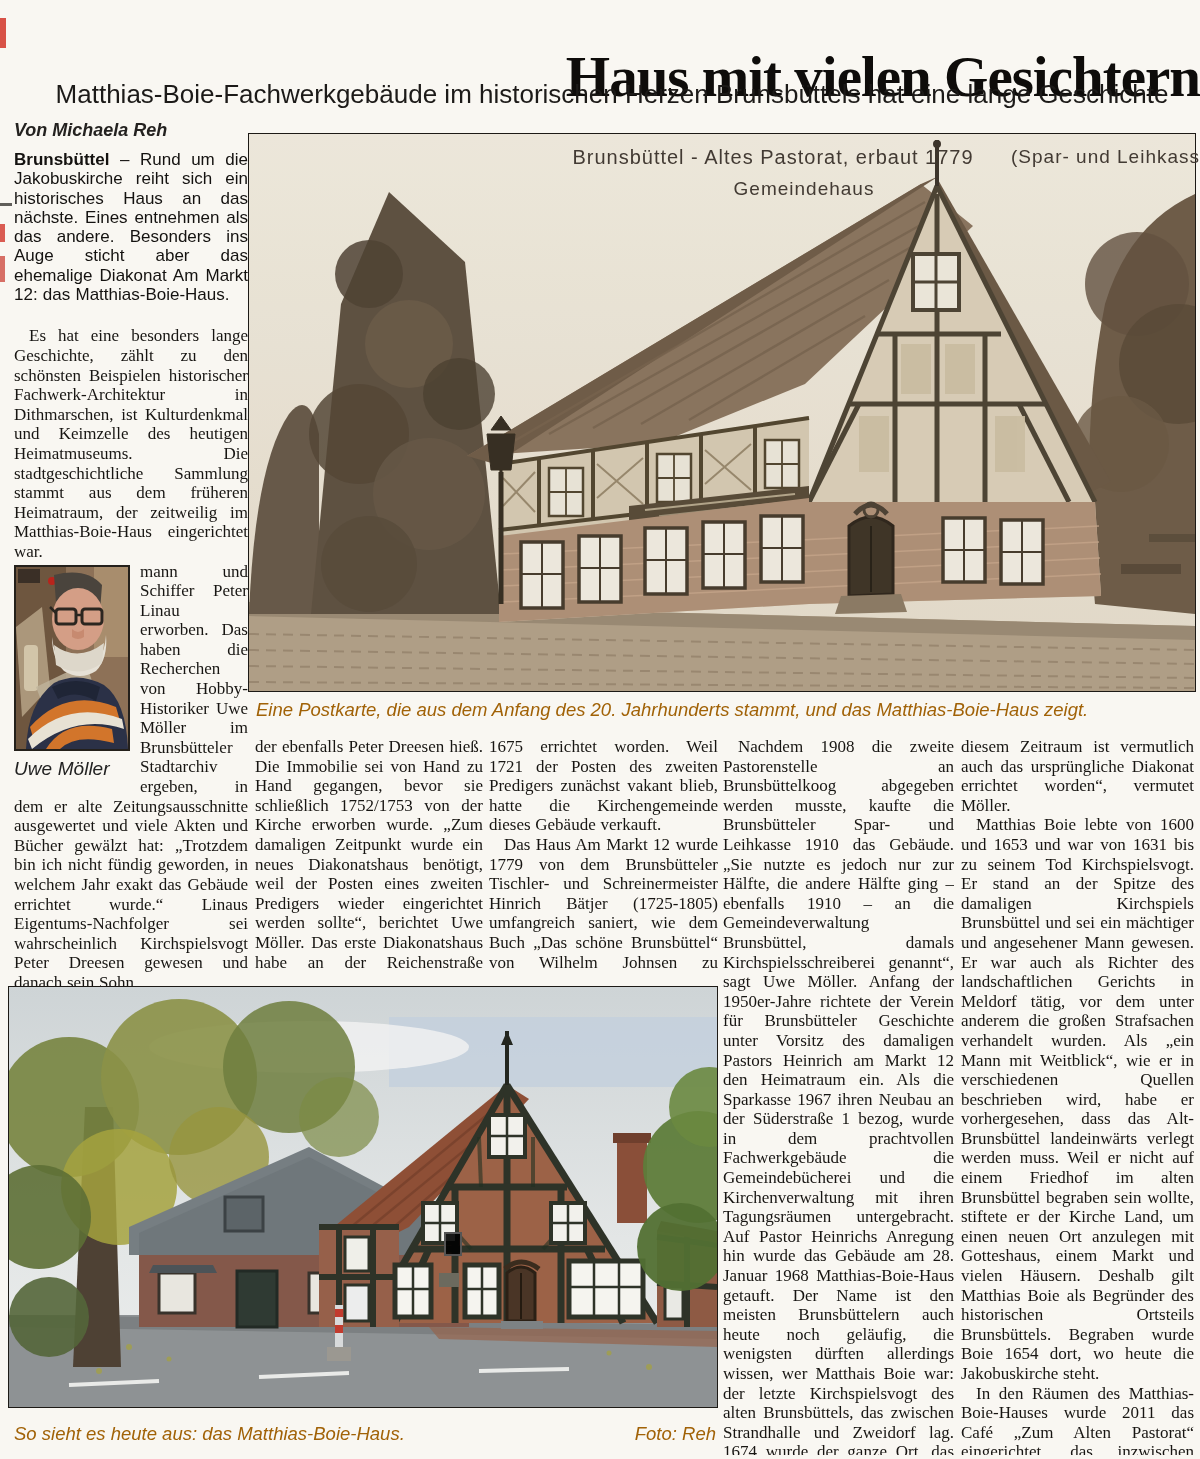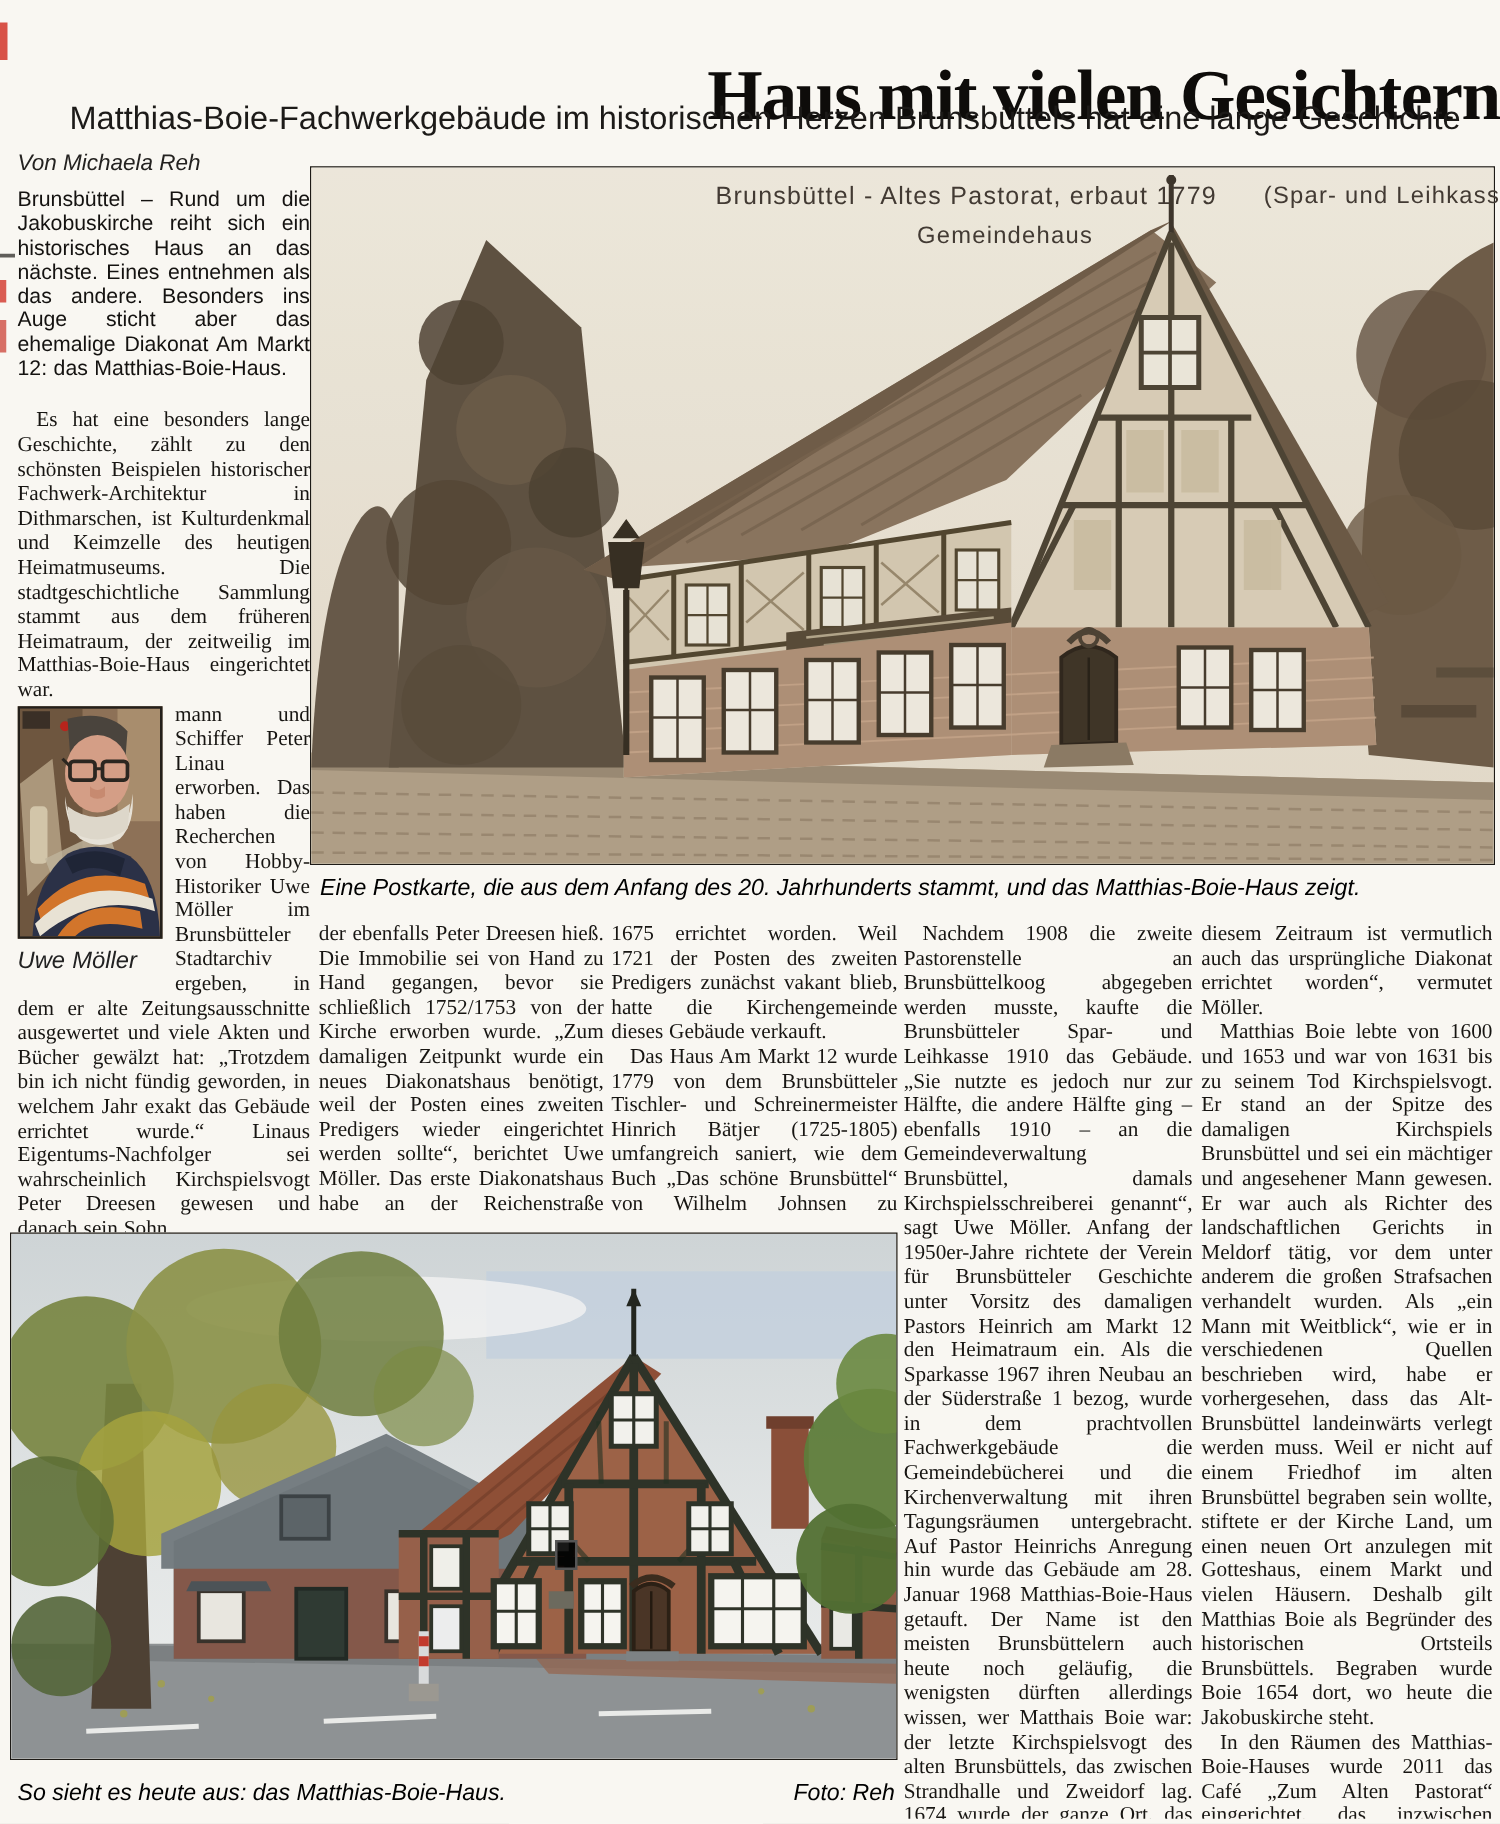--- a/index.html
+++ b/index.html
@@ -13,35 +13,35 @@
     position:absolute; top:6px; left:0; width:1200px; text-align:right;
     font-family:"Liberation Serif", serif; font-weight:700; font-size:57px;
     letter-spacing:-1px; color:#0e0c0a;
   }
   .subtitle{
     position:absolute; top:79px; left:0; width:1200px; text-align:center;
     font-family:"Liberation Sans", sans-serif; font-size:26px; color:#1c1a18;padding-left:12px;
   }
   .byline{
     position:absolute; top:120px; left:14px;
-    font-family:"Liberation Sans", sans-serif; font-style:italic; font-size:18px; color:#242220;
+    font-family:"Liberation Sans", sans-serif; font-style:italic; font-size:18px; color:#242220;font-weight:bold;
   }
   
   .col{
     position:absolute; text-align:justify; overflow:hidden;
     font-family:"Liberation Serif", serif; font-size:17px; line-height:19.6px;
     hyphens:auto; -webkit-hyphens:auto; word-spacing:0.5px;
   }
   .col p{margin:0;}
   .col p.ind{text-indent:15px;}
   .lead{
     font-family:"Liberation Sans", sans-serif; font-size:17px; line-height:19.3px;
     margin:0 0 22px 0 !important; color:#141210;
   }
-  .lead b{font-weight:400;margin-top:32px;}
+  .lead b{font-weight:700;margin-top:32px;}
   #col1{top:150px; left:14px; width:234px; height:836px;}
   #col2{top:737px; left:255px; width:228px; height:235px;}
   #col3{top:737px; left:489px; width:229px; height:235px;}
   #col4{top:737px; left:723px; width:231px; height:718px;}
   #col5{top:737px; left:961px; width:233px; height:718px;}
   
   .portrait-fig{
     float:left; width:116px; margin:3px 10px 2px 0;
   }
   .portrait-frame{
@@ -59,21 +59,21 @@
   #modernphoto{top:986px; left:8px; width:708px; height:420px;}
   .pc-label{
     position:absolute; font-family:"Liberation Sans", sans-serif; color:#423a33;
     letter-spacing:1px; white-space:nowrap;
   }
   .pc-main{top:12px; left:284px; width:480px; text-align:center; font-size:20px;}
   .pc-right{top:12px; left:762px; width:180px; text-align:center; font-size:19px;}
   .pc-sub{top:44px; left:455px; width:200px; text-align:center; font-size:19px;}
   .caption{
     position:absolute; font-family:"Liberation Sans", sans-serif; font-style:italic;
-    font-size:18.5px; color:#000000;
+    font-size:18.5px; color:#a16207;
   }
   #caption-postcard{top:699px; left:256px; width:940px;}
   #caption-modern{top:1423px; left:14px; width:702px; display:flex; justify-content:space-between;}
   
   .scan-mark{position:absolute; left:0;}
 </style>
 </head>
 <body>
 
 <div class="page">

